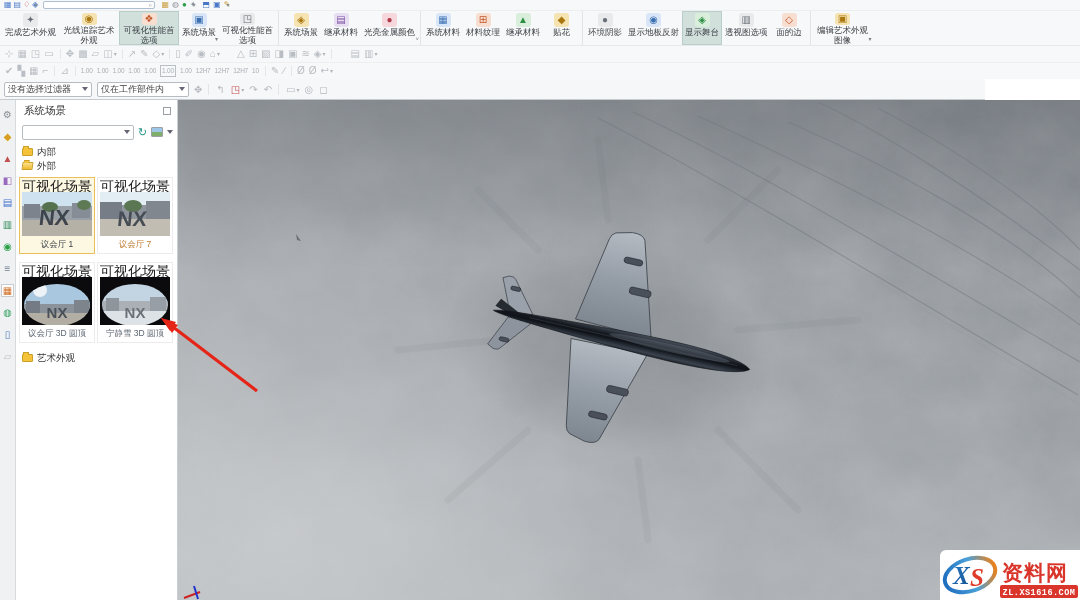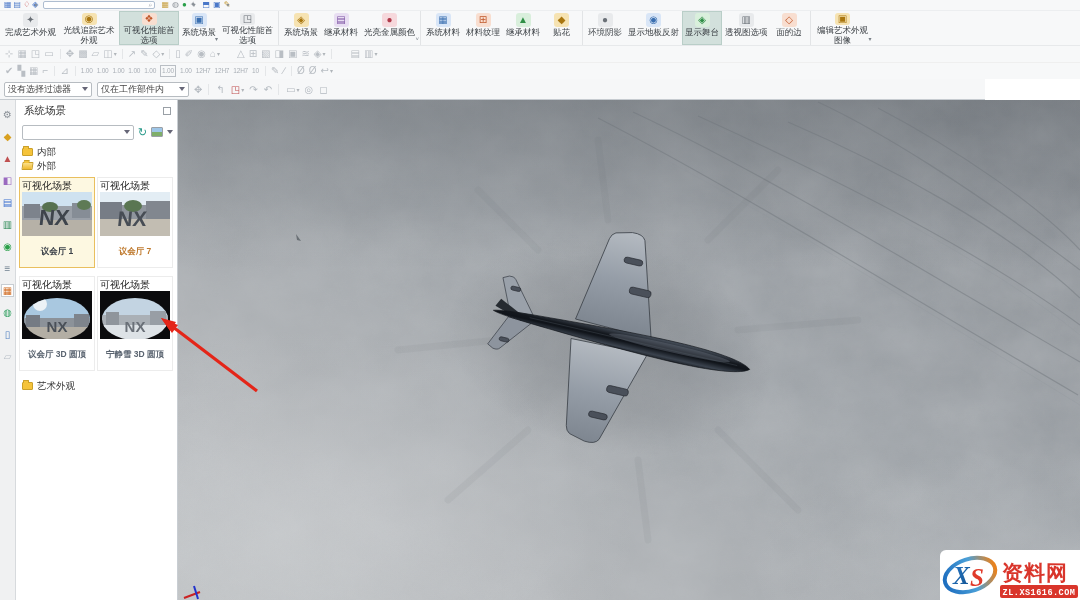--- a/index.html
+++ b/index.html
@@ -67,23 +67,23 @@
   .pimg{width:13px;height:10px;border:1px solid #9aa0a6;background:linear-gradient(180deg,#9ec6e8 55%,#7fae6a 55%);border-radius:1px;}
   .tree{padding:3px 0 2px 6px;}
   .trow{height:14px;display:flex;align-items:center;gap:4px;font-size:9.5px;color:#333;}
   .folder{width:11px;height:8px;background:#f5c33a;border:1px solid #caa02a;border-radius:1px;position:relative;flex:0 0 11px;}
   .folder::before{content:"";position:absolute;top:-3px;left:0;width:4px;height:2px;background:#f5c33a;
     border:1px solid #caa02a;border-bottom:none;border-radius:1px 1px 0 0;}
   .folder.open{background:linear-gradient(180deg,#fbe08a,#f0b92e);transform:skewX(-8deg);}
   .cards{display:flex;flex-wrap:wrap;gap:2px;padding:2px 2px 0 3px;}
   .card{width:76px;background:#fff;border:1px solid #ececec;padding:2px 2px 0;}
   .card.selcard{background:#fdf8e1;border:1px solid #e9bf5e;}
-  .chead{font-size:10px;color:#222;height:12px;line-height:12px;white-space:nowrap;overflow:hidden;}
+  .chead{font-size:14px;color:#222;height:12px;line-height:12px;white-space:nowrap;overflow:hidden;text-align:center;}
   .cimg{display:block;}
-  .ccap{height:31px;display:flex;align-items:center;justify-content:center;font-size:8.5px;color:#3c424a;white-space:nowrap;font-weight:bold;}
+  .ccap{height:17px;display:flex;align-items:center;justify-content:center;font-size:8.5px;color:#3c424a;white-space:nowrap;}
   .ccap.warm{color:#bf7a2e;}
   .ccap.cool{color:#5a6470;}
   .prow-div{height:4px;}
   .pbottom{padding:8px 0 0 6px;}
   #viewport{position:absolute;left:178px;top:0;width:902px;height:500px;overflow:hidden;background:#9aa0a5;}
   
   #arrow-overlay{position:absolute;left:0;top:0;width:1080px;height:600px;pointer-events:none;z-index:50;}
   #watermark{position:absolute;right:0;bottom:0;width:140px;height:50px;z-index:60;background:#fff;
     border-radius:6px 0 0 0;overflow:hidden;}
 </style>

